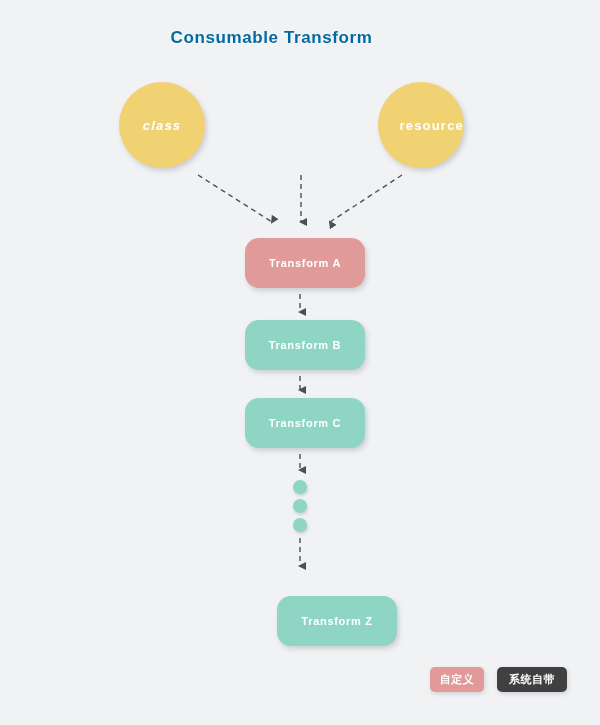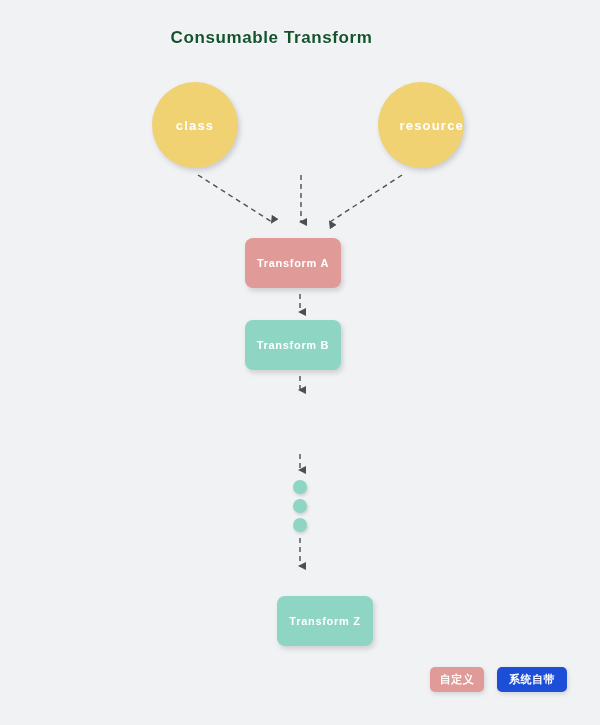--- a/index.html
+++ b/index.html
@@ -23,51 +23,51 @@
   
   .diagram-title {
     position: absolute;
     top: 28px;
     left: 0;
     width: 543px;
     text-align: center;
     font-size: 17px;
     font-weight: bold;
     letter-spacing: 0.6px;
-    color: #14532d;
+    color: #0369a1;
     text-shadow: 0 1px 0 rgba(255,255,255,0.85);
   }
 
   
   .circle {
     position: absolute;
     border-radius: 50%;
     background: #f0d273;
     box-shadow: 2px 3px 5px rgba(120,120,130,0.30);
     display: flex;
     align-items: center;
     justify-content: center;
   }
   .circle span {
     color: #ffffff;
     font-size: 13px;
     font-weight: bold;
     letter-spacing: 1.2px;
   }
-  #circle-class    { left: 152px; top: 82px;  width: 86px; height: 86px; }
+  #circle-class    { left: 119px; top: 82px;  width: 86px; height: 86px; font-style: italic; }
   #circle-jar      { left: 257px; top: 78px;  width: 90px; height: 90px; }
   #circle-resource { left: 378px; top: 82px;  width: 86px; height: 86px; justify-content: flex-end; }
 
   
   .tbox {
     position: absolute;
     left: 245px;
-    width: 96px;
+    width: 120px;
     height: 50px;
-    border-radius: 8px;
+    border-radius: 14px;
     display: flex;
     align-items: center;
     justify-content: center;
     box-shadow: 2px 3px 5px rgba(120,120,130,0.28);
   }
   .tbox span {
     color: #ffffff;
     font-size: 11px;
     font-weight: bold;
     letter-spacing: 0.7px;
@@ -113,21 +113,21 @@
     justify-content: center;
     box-shadow: 1px 2px 4px rgba(120,120,130,0.25);
   }
   .legend-pill span {
     color: #ffffff;
     font-size: 11px;
     font-weight: bold;
     letter-spacing: 0.5px;
   }
   #legend-custom { left: 430px; top: 667px; width: 54px; background: #e09b99; }
-  #legend-system { left: 497px; top: 667px; width: 70px; background: #1d4ed8; }
+  #legend-system { left: 497px; top: 667px; width: 70px; background: #404040; }
 
   .watermark {
     position: absolute;
     left: 470px;
     top: 698px;
     width: 125px;
     text-align: center;
     font-size: 11px;
     color: #c3c6cb;
     letter-spacing: 0.3px;
@@ -168,20 +168,23 @@
 
     <line x1="300" y1="538" x2="300" y2="566" stroke="#4a4f55" stroke-width="1.4" stroke-dasharray="5,4" marker-end="url(#ah)"></line>
   </svg>
 
   <div class="tbox custom" id="box-a">
     <span>Transform A</span>
   </div>
   <div class="tbox system" id="box-b">
     <span>Transform B</span>
   </div>
+  <div class="tbox system" id="box-c">
+    <span>Transform C</span>
+  </div>
 
   <div class="dot" id="dot-1"></div>
   <div class="dot" id="dot-2"></div>
   <div class="dot" id="dot-3"></div>
 
   <div class="tbox system" id="box-z">
     <span>Transform Z</span>
   </div>
 
   <div class="legend-pill" id="legend-custom">

